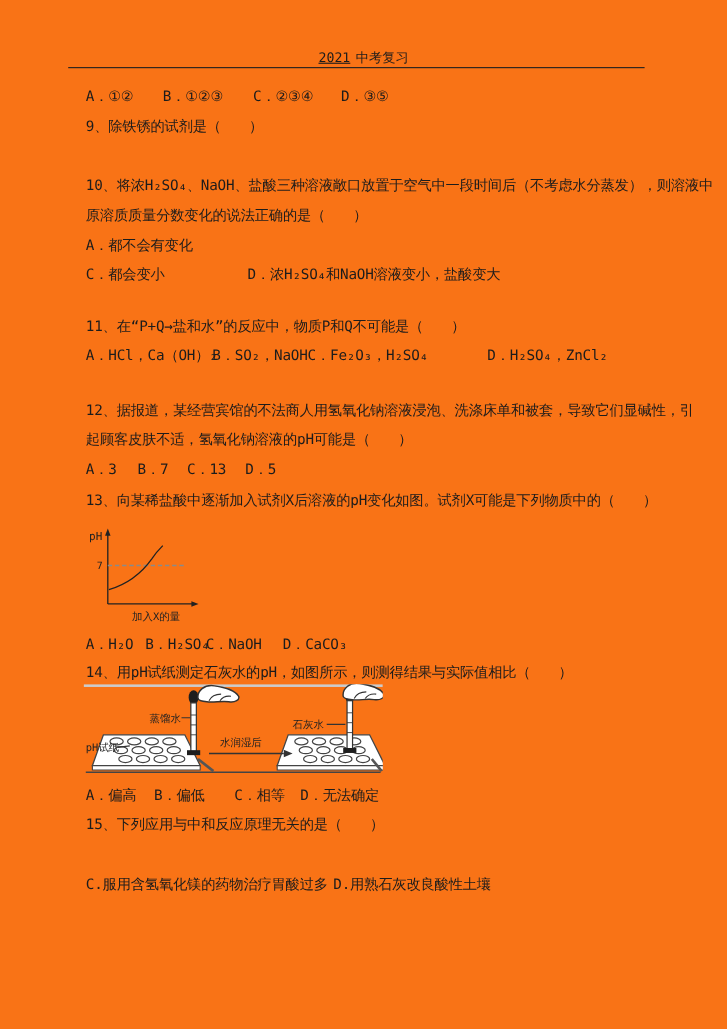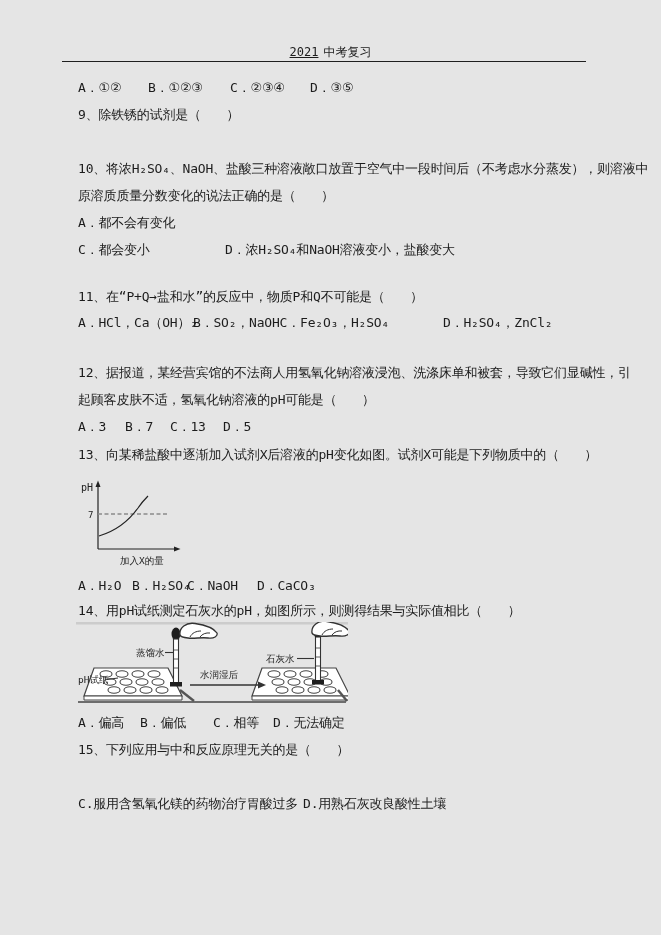--- a/index.html
+++ b/index.html
@@ -1,18 +1,18 @@
 <!DOCTYPE html>
 <html><head>
 <meta charset="utf-8">
 <style>
   html,body { margin:0; padding:0; background:#888; }
   .page {
     position:relative; width:661px; height:935px; margin:0 auto;
-    background:#e5e5e5; overflow:hidden;
+    background:#f97316; overflow:hidden;
     font-family:"DejaVu Sans Mono","DejaVu Sans",monospace;
     color:#1c1c1c; font-size:13px;
   }
   .hdr { position:absolute; top:44px; left:0; width:100%; text-align:center; font-size:12px; }
   .hdr .year { text-decoration:underline; margin-right:5px; }
   .hrule { position:absolute; top:61px; left:62px; width:524px; border-top:1.6px solid #1f1f1f; }
   .line { position:absolute; left:78px; white-space:pre; letter-spacing:-0.2px; }
   .row  { position:absolute; left:0; top:0; width:100%; height:18px; }
   .opt  { position:absolute; top:0; white-space:pre; letter-spacing:-0.2px; }
   svg text { font-family:"DejaVu Sans Mono","DejaVu Sans",monospace; fill:#222; }

